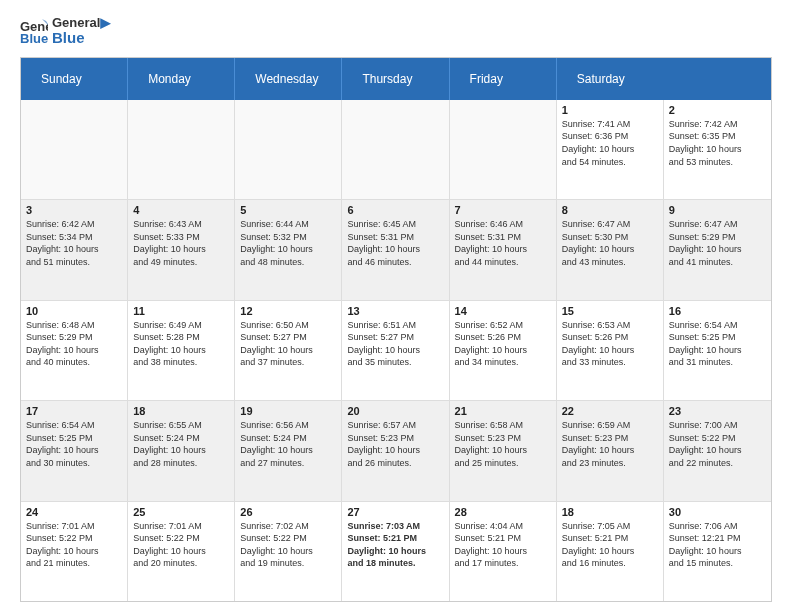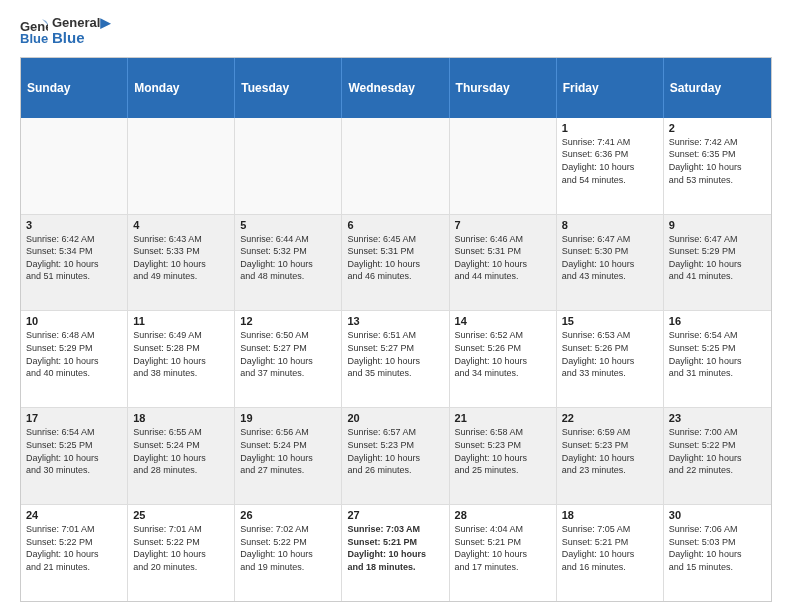--- a/index.html
+++ b/index.html
@@ -52,24 +52,25 @@
       border: 1px solid #ccc;
     }
     .cal-header {
       display: grid;
       grid-template-columns: repeat(7, 1fr);
       background: #2a6db5;
     }
     .cal-header-cell {
       color: #fff;
       font-size: 12px;
-      font-weight: bold;
-      padding: 23px 6px;
+      font-weight: normal;
+      padding: 14px 6px;
       text-align: left;
       border-right: 1px solid #4a8dd5;
+      margin-left: 14px;
     }
     .cal-header-cell:last-child {
       border-right: none;
     }
     .cal-body {
       flex: 1;
       display: flex;
       flex-direction: column;
     }
     .cal-row {
@@ -130,21 +131,20 @@
     <div class="title-block">
       <div class="month-title"></div>
       <div class="location"></div>
     </div>
   </div>
 
   <div class="calendar">
     <div class="cal-header">
       <div class="cal-header-cell">Sunday</div>
       <div class="cal-header-cell">Monday</div>
-      <div class="cal-header-cell">Tuesday</div>
       <div class="cal-header-cell">Wednesday</div>
       <div class="cal-header-cell">Thursday</div>
       <div class="cal-header-cell">Friday</div>
       <div class="cal-header-cell">Saturday</div>
     </div>
     <div class="cal-body" id="cal-body">
     <div class="cal-row">
           <div class="cal-cell empty"></div>
           <div class="cal-cell empty"></div>
           <div class="cal-cell empty"></div>
@@ -357,20 +357,20 @@
           <div class="cal-cell">
             <div class="day-num">18</div>
             <div class="day-info" style="white-space: pre-line;">Sunrise: 7:05 AM
 Sunset: 5:21 PM
 Daylight: 10 hours
 and 16 minutes.</div>
           </div>
           <div class="cal-cell">
             <div class="day-num">30</div>
             <div class="day-info" style="white-space: pre-line;">Sunrise: 7:06 AM
-Sunset: 5:03 PM
+Sunset: 12:21 PM
 Daylight: 10 hours
 and 15 minutes.</div>
           </div>
         </div>
       </div>
   </div>
 </div>
 
 </body></html>

